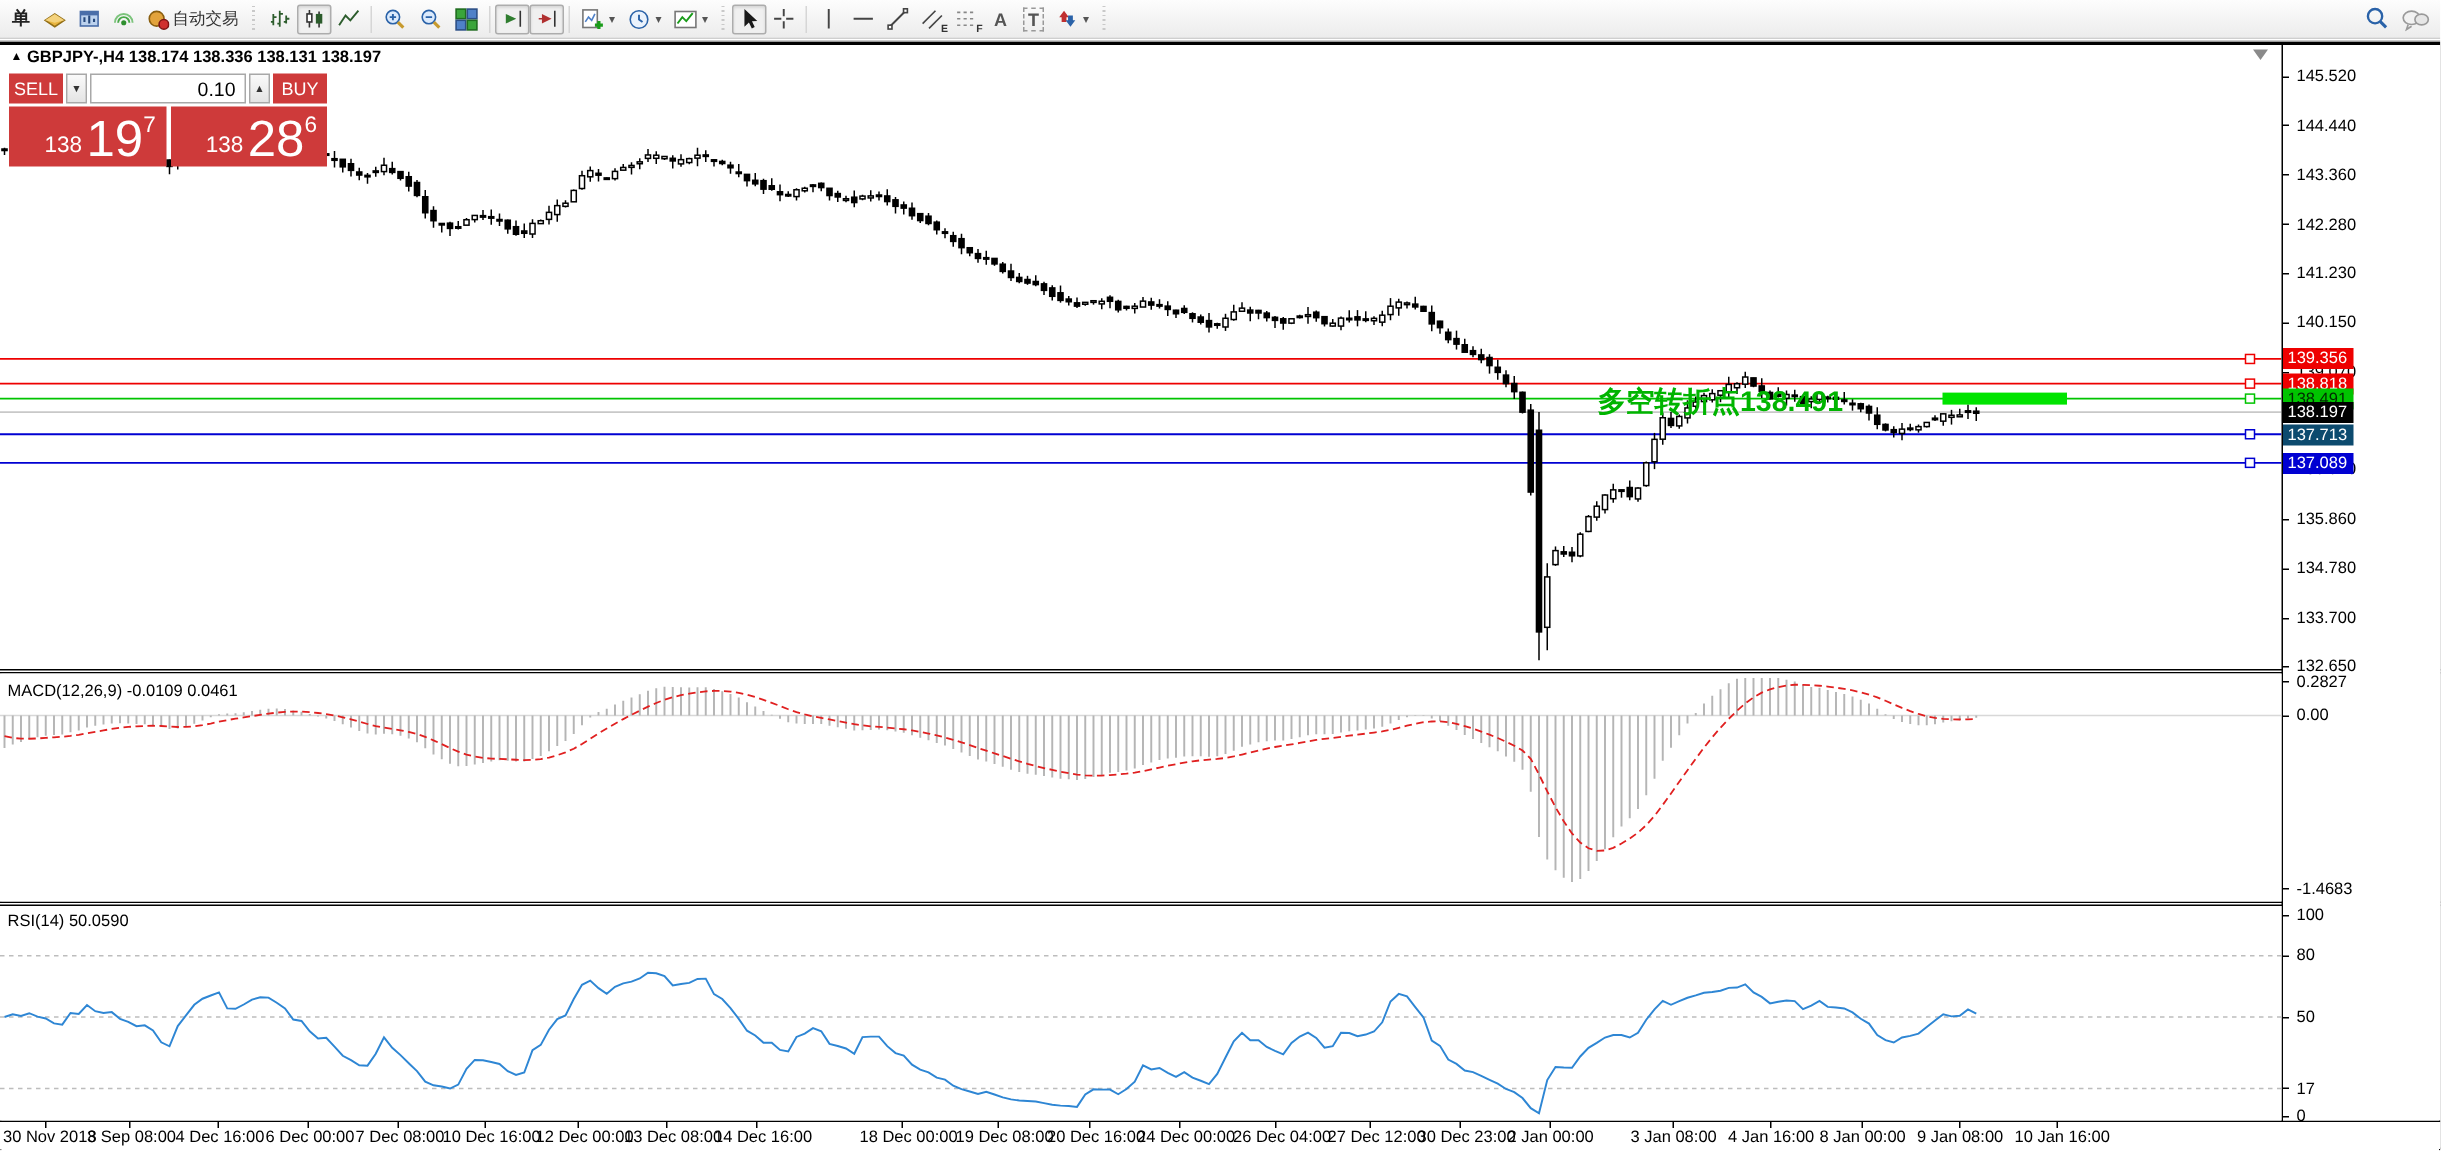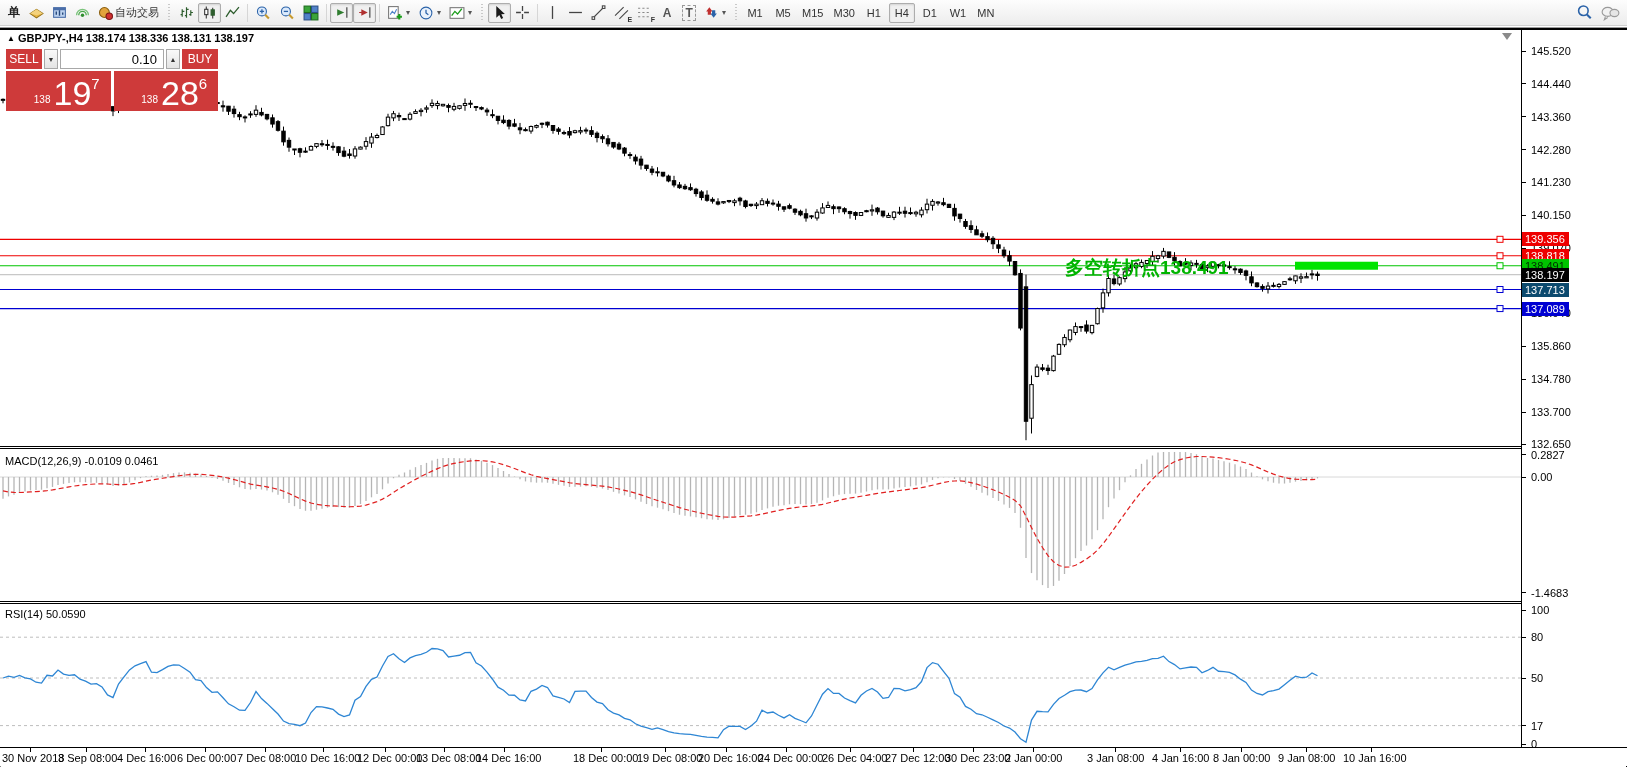--- a/index.html
+++ b/index.html
@@ -58,21 +58,21 @@
   .t-dash{position:absolute;top:0;width:1px;height:4px;background:#000;}
 
   
   #trade-panel{position:absolute;left:6px;top:49px;width:212px;z-index:7;}
   .trow{display:flex;height:20px;gap:2px;}
   .side-h{width:36px;color:#fff;font-size:12px;display:flex;align-items:center;justify-content:center;}
   .spin{width:14px;background:linear-gradient(#fafafa,#e4e4e4);border:1px solid #a8a8a8;font-size:7px;display:flex;align-items:center;justify-content:center;color:#333;box-sizing:border-box;}
   .vol{flex:1;background:#fff;border:1px solid #a8a8a8;font-size:13px;display:flex;align-items:center;justify-content:flex-end;padding-right:6px;box-sizing:border-box;color:#000;}
   .big-row{display:flex;gap:3px;margin-top:2px;height:40px;}
   .big{flex:1;color:#fff;display:flex;align-items:flex-end;justify-content:center;padding-bottom:3px;box-sizing:border-box;}
-  .big .pre{font-size:10px;margin:0 3px 3px 17px;}
+  .big .pre{font-size:15px;margin:0 3px 3px 17px;}
   .big .num{font-size:34px;line-height:.85;}
   .big .sup{font-size:15px;margin-bottom:16px;}
 </style>
 </head>
 <body>
 
 <div id="screen">
 
   <div class="toolbar">
     <div class="tb-btn">
@@ -246,31 +246,20 @@
     <div class="tb-btn">
         <svg width="15" height="15" viewBox="0 0 14 14">
           <path d="M4 2l3 4H5.5v3h-3V6H1z" fill="#c03030" transform="translate(1,0)"></path>
           <path d="M9 12l3-4h-1.5V5h-3v3H6z" fill="#2a62a8"></path>
         </svg>
         <span class="drop">▾</span>
       </div>
 
     <div class="tb-grip"></div>
 
-    <div id="tf-group" style="display:flex;align-items:center;gap:2px;">
-        <span class="tb-btn" style="min-width: 26px;">M1</span>
-        <span class="tb-btn" style="min-width: 26px;">M5</span>
-        <span class="tb-btn" style="min-width: 26px;">M15</span>
-        <span class="tb-btn" style="min-width: 26px;">M30</span>
-        <span class="tb-btn" style="min-width: 26px;">H1</span>
-        <span class="tb-btn active" style="min-width: 26px;">H4</span>
-        <span class="tb-btn" style="min-width: 26px;">D1</span>
-        <span class="tb-btn" style="min-width: 26px;">W1</span>
-        <span class="tb-btn" style="min-width: 26px;">MN</span>
-      </div>
 
     <div class="tb-right">
       <div class="tb-btn">
           <svg width="17" height="17" viewBox="0 0 15 15">
             <circle cx="6.5" cy="6" r="4.2" fill="none" stroke="#2a62a8" stroke-width="1.4"></circle>
             <line x1="9.6" y1="9.2" x2="13" y2="12.6" stroke="#2a62a8" stroke-width="1.8"></line>
           </svg>
         </div>
       <div class="tb-btn">
           <svg width="19" height="16" viewBox="0 0 17 14">

